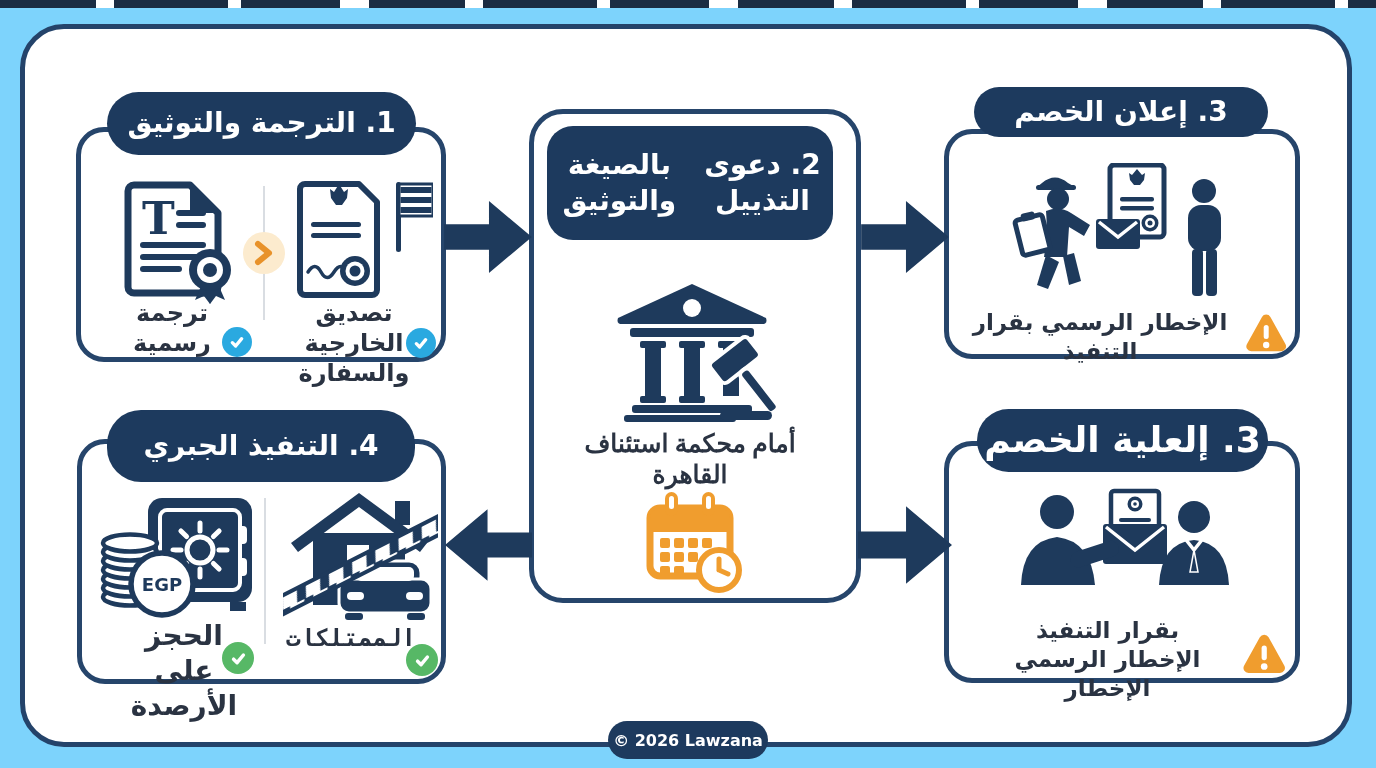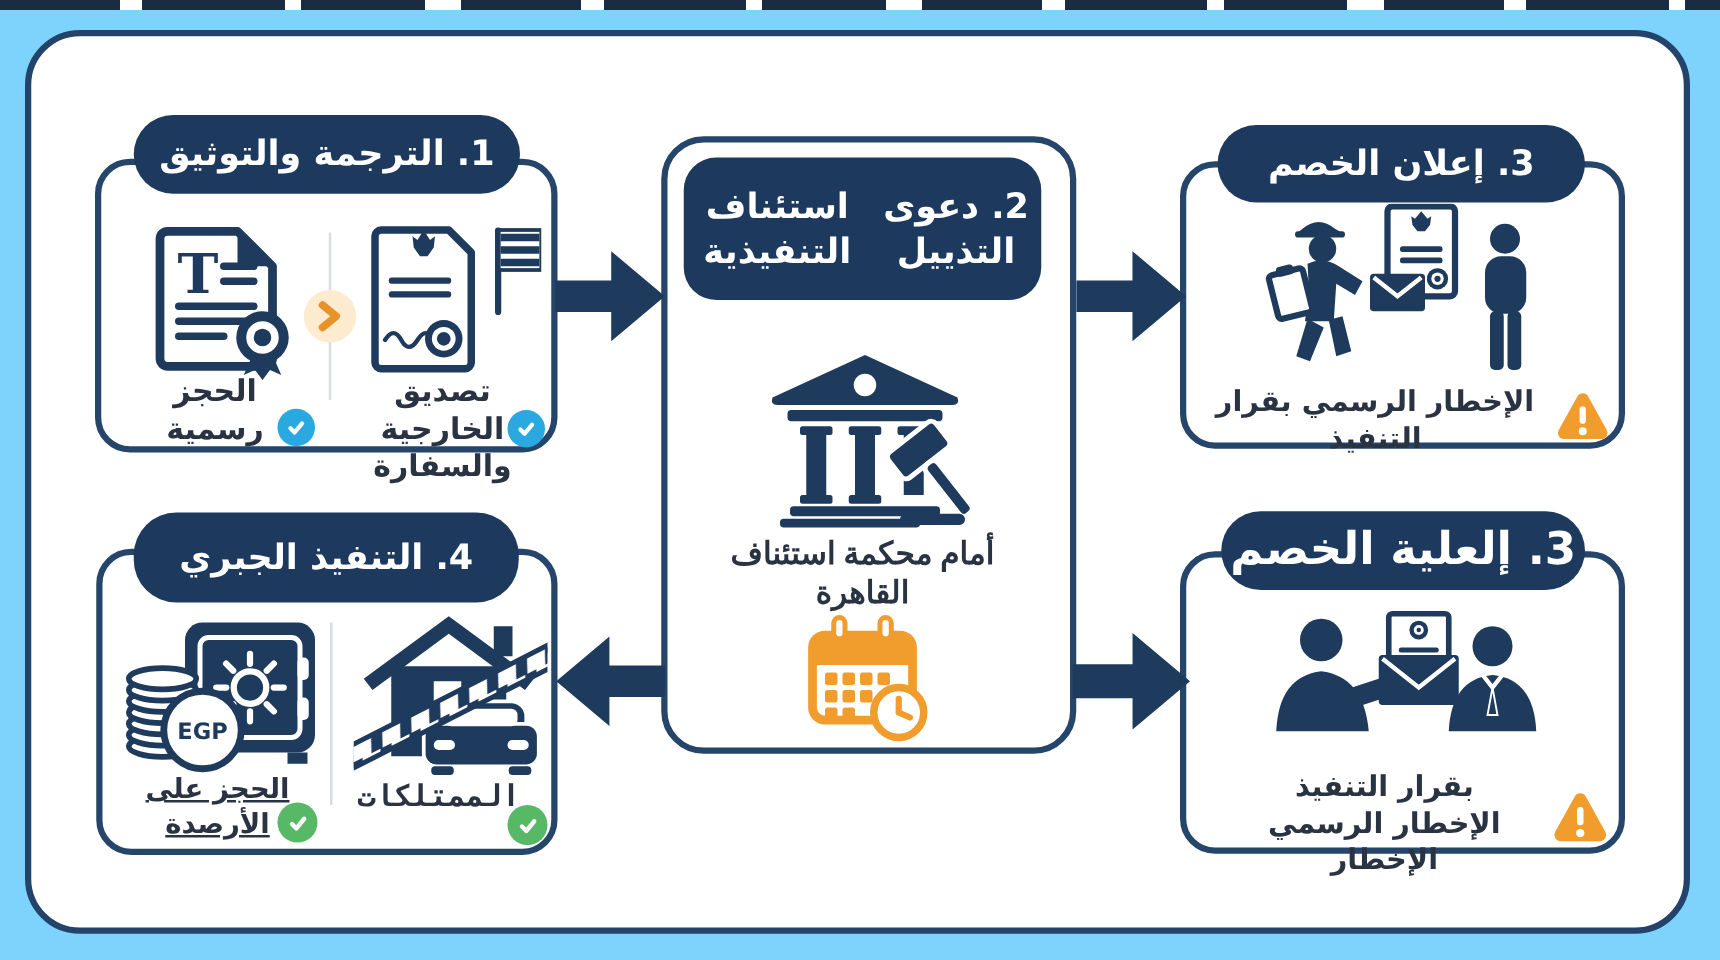--- a/index.html
+++ b/index.html
@@ -70,37 +70,37 @@
     <path d="M12,6 h54 l18,18 v88 a5,5 0 0 1 -5,5 H12 a5,5 0 0 1 -5,-5 V11 a5,5 0 0 1 5,-5 z" fill="#fff" stroke="#1e3a5c" stroke-width="6" stroke-linejoin="round"></path>
     <path d="M41,14 l5,-8 5,8 4,-3 -1,9 -5,7 h-6 l-5,-7 -1,-9 z" fill="#1e3a5c"></path>
     <rect x="18" y="44" width="50" height="5" rx="2.5" fill="#1e3a5c"></rect>
     <rect x="18" y="55" width="50" height="5" rx="2.5" fill="#1e3a5c"></rect>
     <path d="M15,94 q7,-11 13,0 t13,0 t12,0" fill="none" stroke="#1e3a5c" stroke-width="3.5" stroke-linecap="round"></path>
     <circle cx="62" cy="93" r="15" fill="#1e3a5c"></circle>
     <circle cx="62" cy="93" r="9.5" fill="#fff"></circle>
     <circle cx="62" cy="93" r="5.5" fill="#1e3a5c"></circle>
   </svg>
 
-  <div class="label" dir="rtl" style="left:104px;top:298px;width:136px;font-size:24px;">الحجز رسمية</div>
+  <div class="label" dir="rtl" style="left:104px;top:298px;width:136px;font-size:24px;">ترجمة رسمية</div>
   <div class="chip check-blue" style="left:222px;top:327px;width:30px;height:30px;">
     <svg width="20" height="20" viewBox="0 0 30 30">
         <path d="M8,16 l5,5 9,-11" fill="none" stroke="#fff" stroke-width="5" stroke-linecap="round" stroke-linejoin="round"></path>
       </svg>
   </div>
   <div class="label" dir="rtl" style="left:278px;top:298px;width:152px;font-size:24px;">تصديق الخارجية والسفارة</div>
   <div class="chip check-blue" style="left:406px;top:328px;width:30px;height:30px;">
     <svg width="20" height="20" viewBox="0 0 30 30">
         <path d="M8,16 l5,5 9,-11" fill="none" stroke="#fff" stroke-width="5" stroke-linecap="round" stroke-linejoin="round"></path>
       </svg>
   </div>
 
   <div class="box" style="left:529px;top:109px;width:322px;height:484px;border-radius:34px;"></div>
   <div class="pill" dir="rtl" style="left:547px;top:126px;width:286px;height:114px;font-size:28px;border-radius:26px;">
     <span>2. دعوى التذييل</span>
-    <span>استئناف التنفيذية</span>
+    <span>بالصيغة والتوثيق</span>
   </div>
 
   <svg class="icon" style="left:600px;top:278px;" width="185" height="145" viewBox="0 0 185 145">
     <path d="M18,40 L92,6 L166,40 q2,6 -4,6 H22 q-6,0 -4,-6 z" fill="#1e3a5c"></path>
     <circle cx="92" cy="30" r="9" fill="#fff"></circle>
     <rect x="30" y="50" width="124" height="9" rx="3" fill="#1e3a5c"></rect>
     <rect x="40" y="63" width="26" height="7" rx="2" fill="#1e3a5c"></rect>
     <rect x="79" y="63" width="26" height="7" rx="2" fill="#1e3a5c"></rect>
     <rect x="118" y="63" width="26" height="7" rx="2" fill="#1e3a5c"></rect>
     <rect x="45" y="70" width="16" height="48" fill="#1e3a5c"></rect>
@@ -133,21 +133,21 @@
     <rect x="15" y="62" width="10" height="10" rx="2" fill="#f09d2e"></rect>
       <rect x="29" y="62" width="10" height="10" rx="2" fill="#f09d2e"></rect>
     <rect x="43" y="62" width="10" height="10" rx="2" fill="#f09d2e"></rect>
     <rect x="15" y="76" width="10" height="10" rx="2" fill="#f09d2e"></rect>
       <rect x="29" y="76" width="10" height="10" rx="2" fill="#f09d2e"></rect>
     <circle cx="74" cy="80" r="20" fill="#fff" stroke="#f09d2e" stroke-width="6"></circle>
     <path d="M74,80 V69 M74,80 l9,4" fill="none" stroke="#f09d2e" stroke-width="5" stroke-linecap="round"></path>
   </svg>
 
   <div class="box" style="left:944px;top:129px;width:346px;height:220px;"></div>
-  <div class="pill" dir="rtl" style="left:974px;top:100px;width:294px;height:62px;font-size:28px;">
+  <div class="pill" dir="rtl" style="left:974px;top:87px;width:294px;height:50px;font-size:28px;">
     <span>3. إعلان الخصم</span>
   </div>
 
   <svg class="icon" style="left:1008px;top:163px;" width="225" height="140" viewBox="0 0 225 140">
     <rect x="102" y="2" width="54" height="72" rx="4" fill="#fff" stroke="#1e3a5c" stroke-width="5"></rect>
     <path d="M125,8 l5,-6 5,6 3,-2 -1,7 -4,5 h-6 l-4,-5 -1,-7 z" transform="translate(-1,4)" fill="#1e3a5c"></path>
     <rect x="112" y="34" width="34" height="4.5" rx="2" fill="#1e3a5c"></rect>
     <rect x="112" y="43" width="34" height="4.5" rx="2" fill="#1e3a5c"></rect>
     <circle cx="142" cy="60" r="8.5" fill="#1e3a5c"></circle>
       <circle cx="142" cy="60" r="5" fill="#fff"></circle>
@@ -221,21 +221,21 @@
     <rect x="73" y="82" width="58" height="14" rx="5" fill="#fff"></rect>
     <rect x="64" y="107" width="17" height="8" rx="4" fill="#fff"></rect>
     <rect x="123" y="107" width="17" height="8" rx="4" fill="#fff"></rect>
     <rect x="62" y="128" width="18" height="7" rx="3" fill="#1e3a5c"></rect>
     <rect x="124" y="128" width="18" height="7" rx="3" fill="#1e3a5c"></rect>
     <g transform="rotate(-27 77 80)">
       <rect x="-14" y="72" width="182" height="17" fill="url(#hatch)" stroke="#1e3a5c" stroke-width="4"></rect>
     </g>
   </svg>
 
-  <div class="label" dir="rtl" style="left:110px;top:618px;width:128px;font-size:22px;text-decoration:underline;">الحجز على الأرصدة</div>
+  <div class="label" dir="rtl" style="left:120px;top:618px;width:128px;font-size:28px;">الحجز على الأرصدة</div>
   <div class="chip check-green" style="left:222px;top:642px;width:32px;height:32px;">
     <svg width="21" height="21" viewBox="0 0 30 30">
         <path d="M8,16 l5,5 9,-11" fill="none" stroke="#fff" stroke-width="5" stroke-linecap="round" stroke-linejoin="round"></path>
       </svg>
   </div>
   <div class="label" dir="rtl" style="left:288px;top:625px;width:128px;font-size:24px;font-family:Liberation Mono, monospace;">الممتلكات</div>
   <div class="chip check-green" style="left:406px;top:644px;width:32px;height:32px;">
     <svg width="21" height="21" viewBox="0 0 30 30">
         <path d="M8,16 l5,5 9,-11" fill="none" stroke="#fff" stroke-width="5" stroke-linecap="round" stroke-linejoin="round"></path>
       </svg>
@@ -281,13 +281,16 @@
   <svg class="arrow" style="left:858px;top:199px;" width="94" height="76" viewBox="0 0 90 78">
     <polygon points="0,26 46,26 46,2 90,39 46,76 46,52 0,52" fill="#1e3a5c"></polygon>
   </svg>
   <svg class="arrow" style="left:445px;top:504px;" width="87" height="82" viewBox="0 0 90 78">
     <polygon points="90,26 44,26 44,2 0,39 44,76 44,52 90,52" fill="#1e3a5c"></polygon>
   </svg>
   <svg class="arrow" style="left:858px;top:504px;" width="94" height="82" viewBox="0 0 90 78">
     <polygon points="0,26 46,26 46,2 90,39 46,76 46,52 0,52" fill="#1e3a5c"></polygon>
   </svg>
 
+  <div class="footer-pill">
+    <span>© 2026 Lawzana</span>
+  </div>
 </div>
 
 </body></html>

